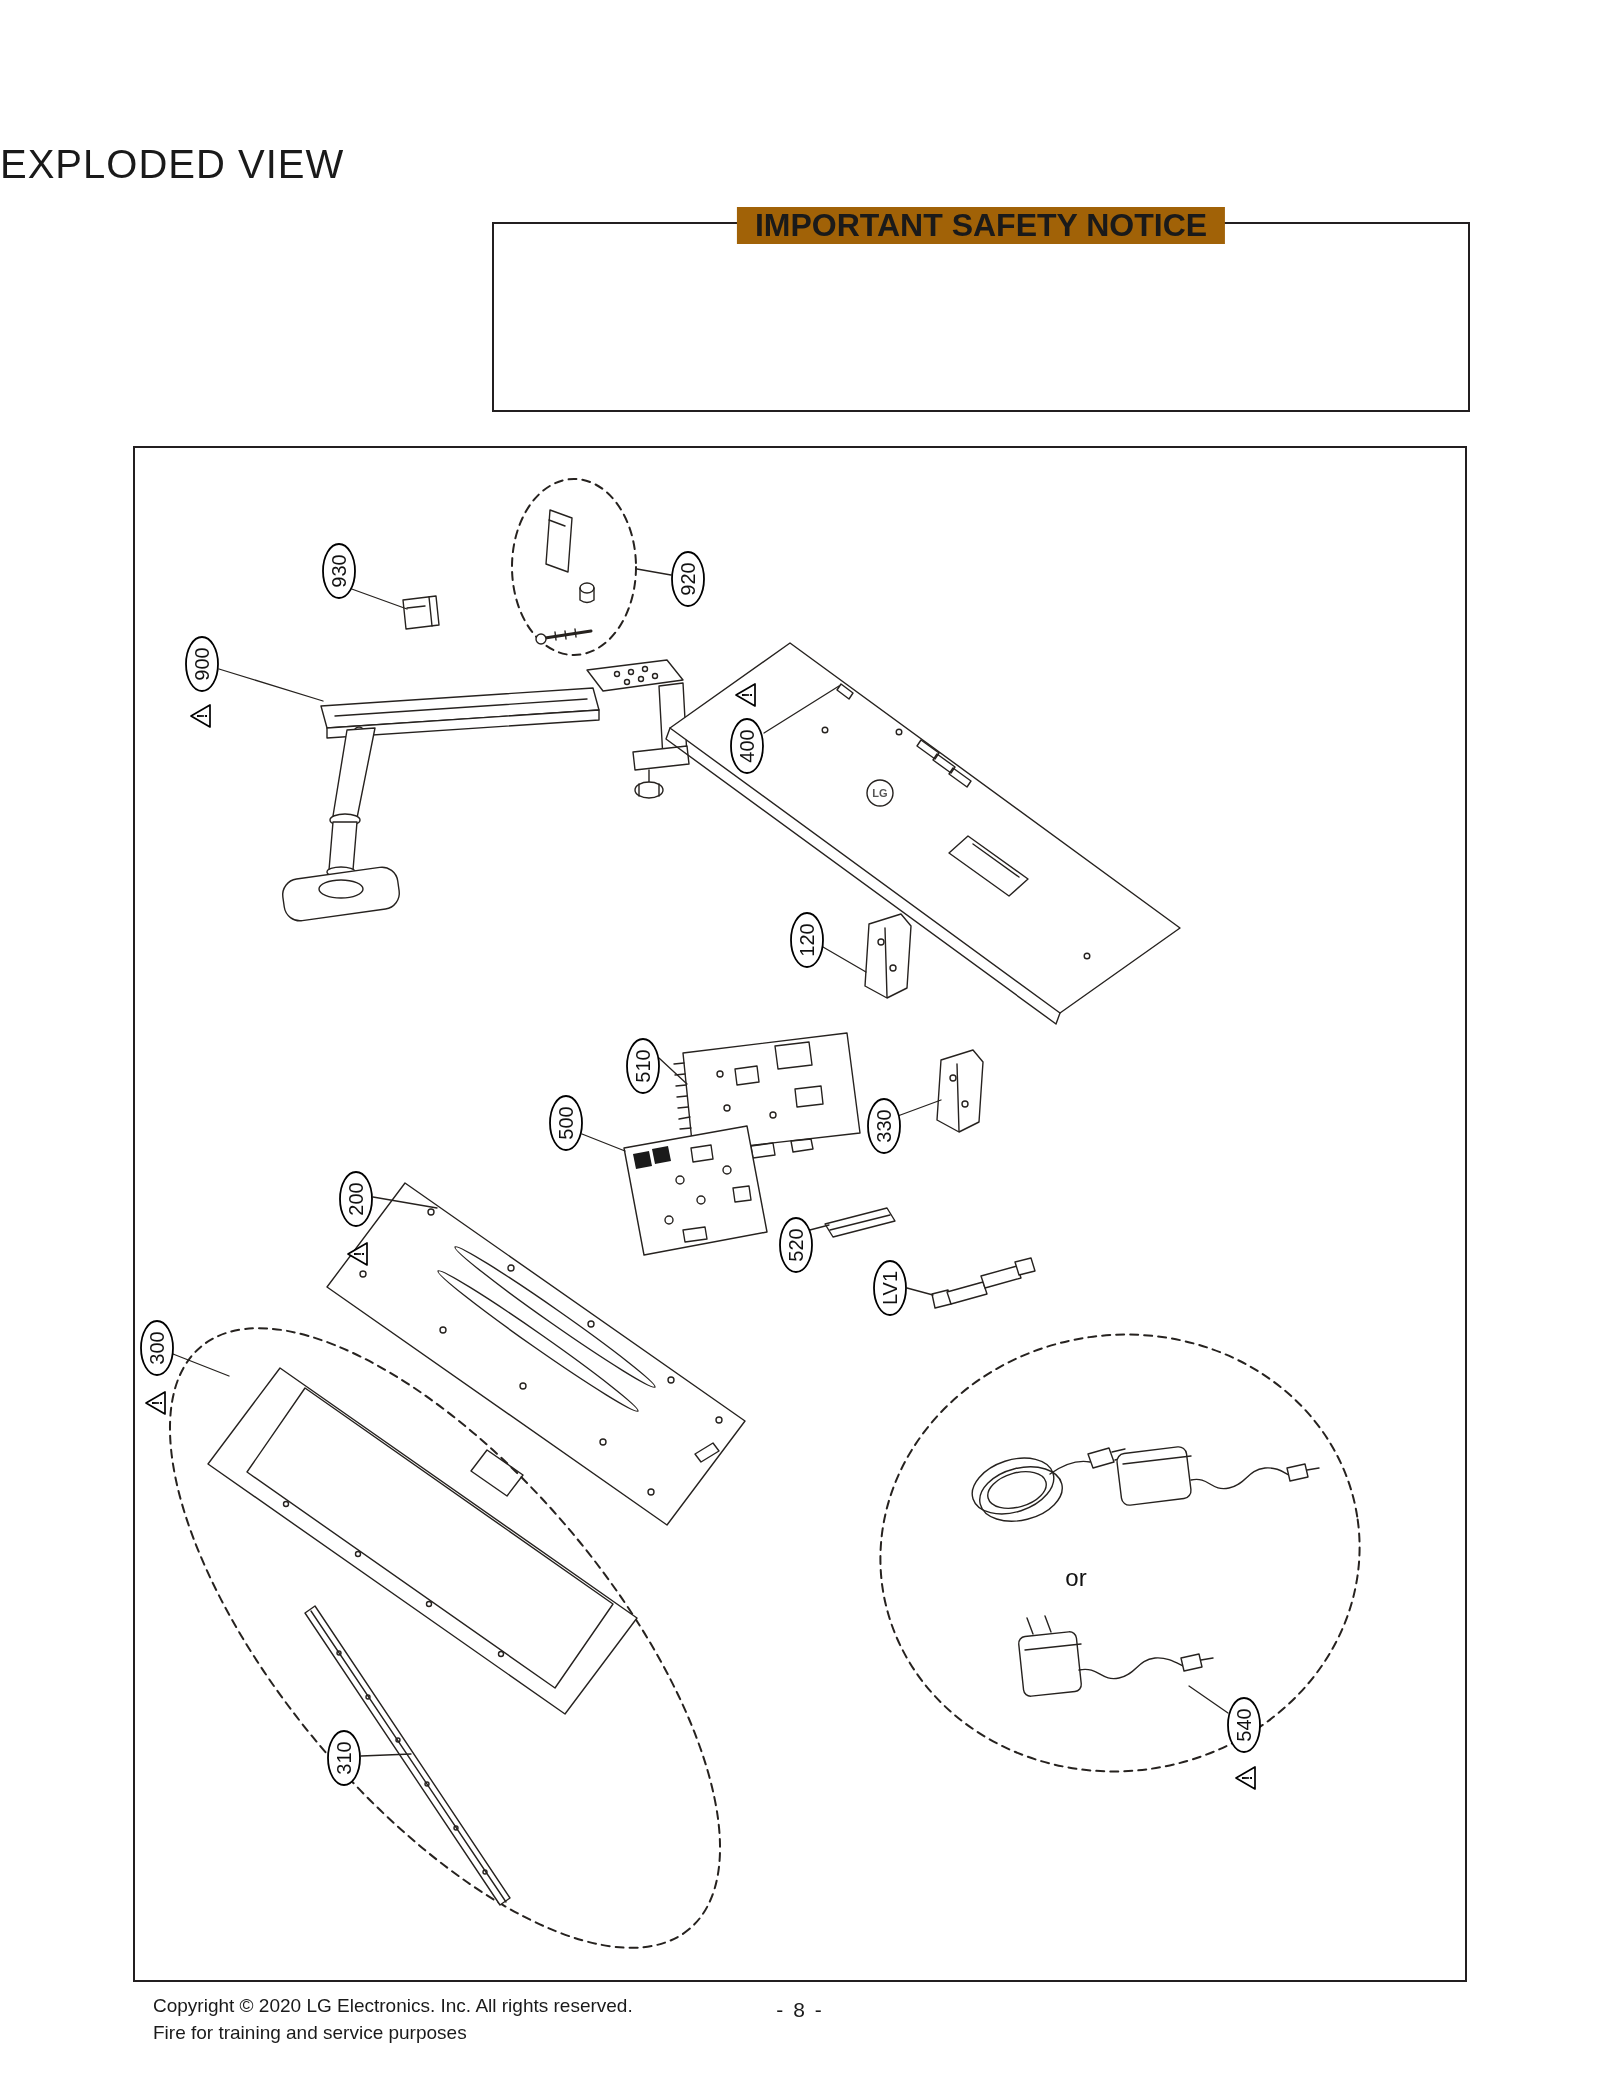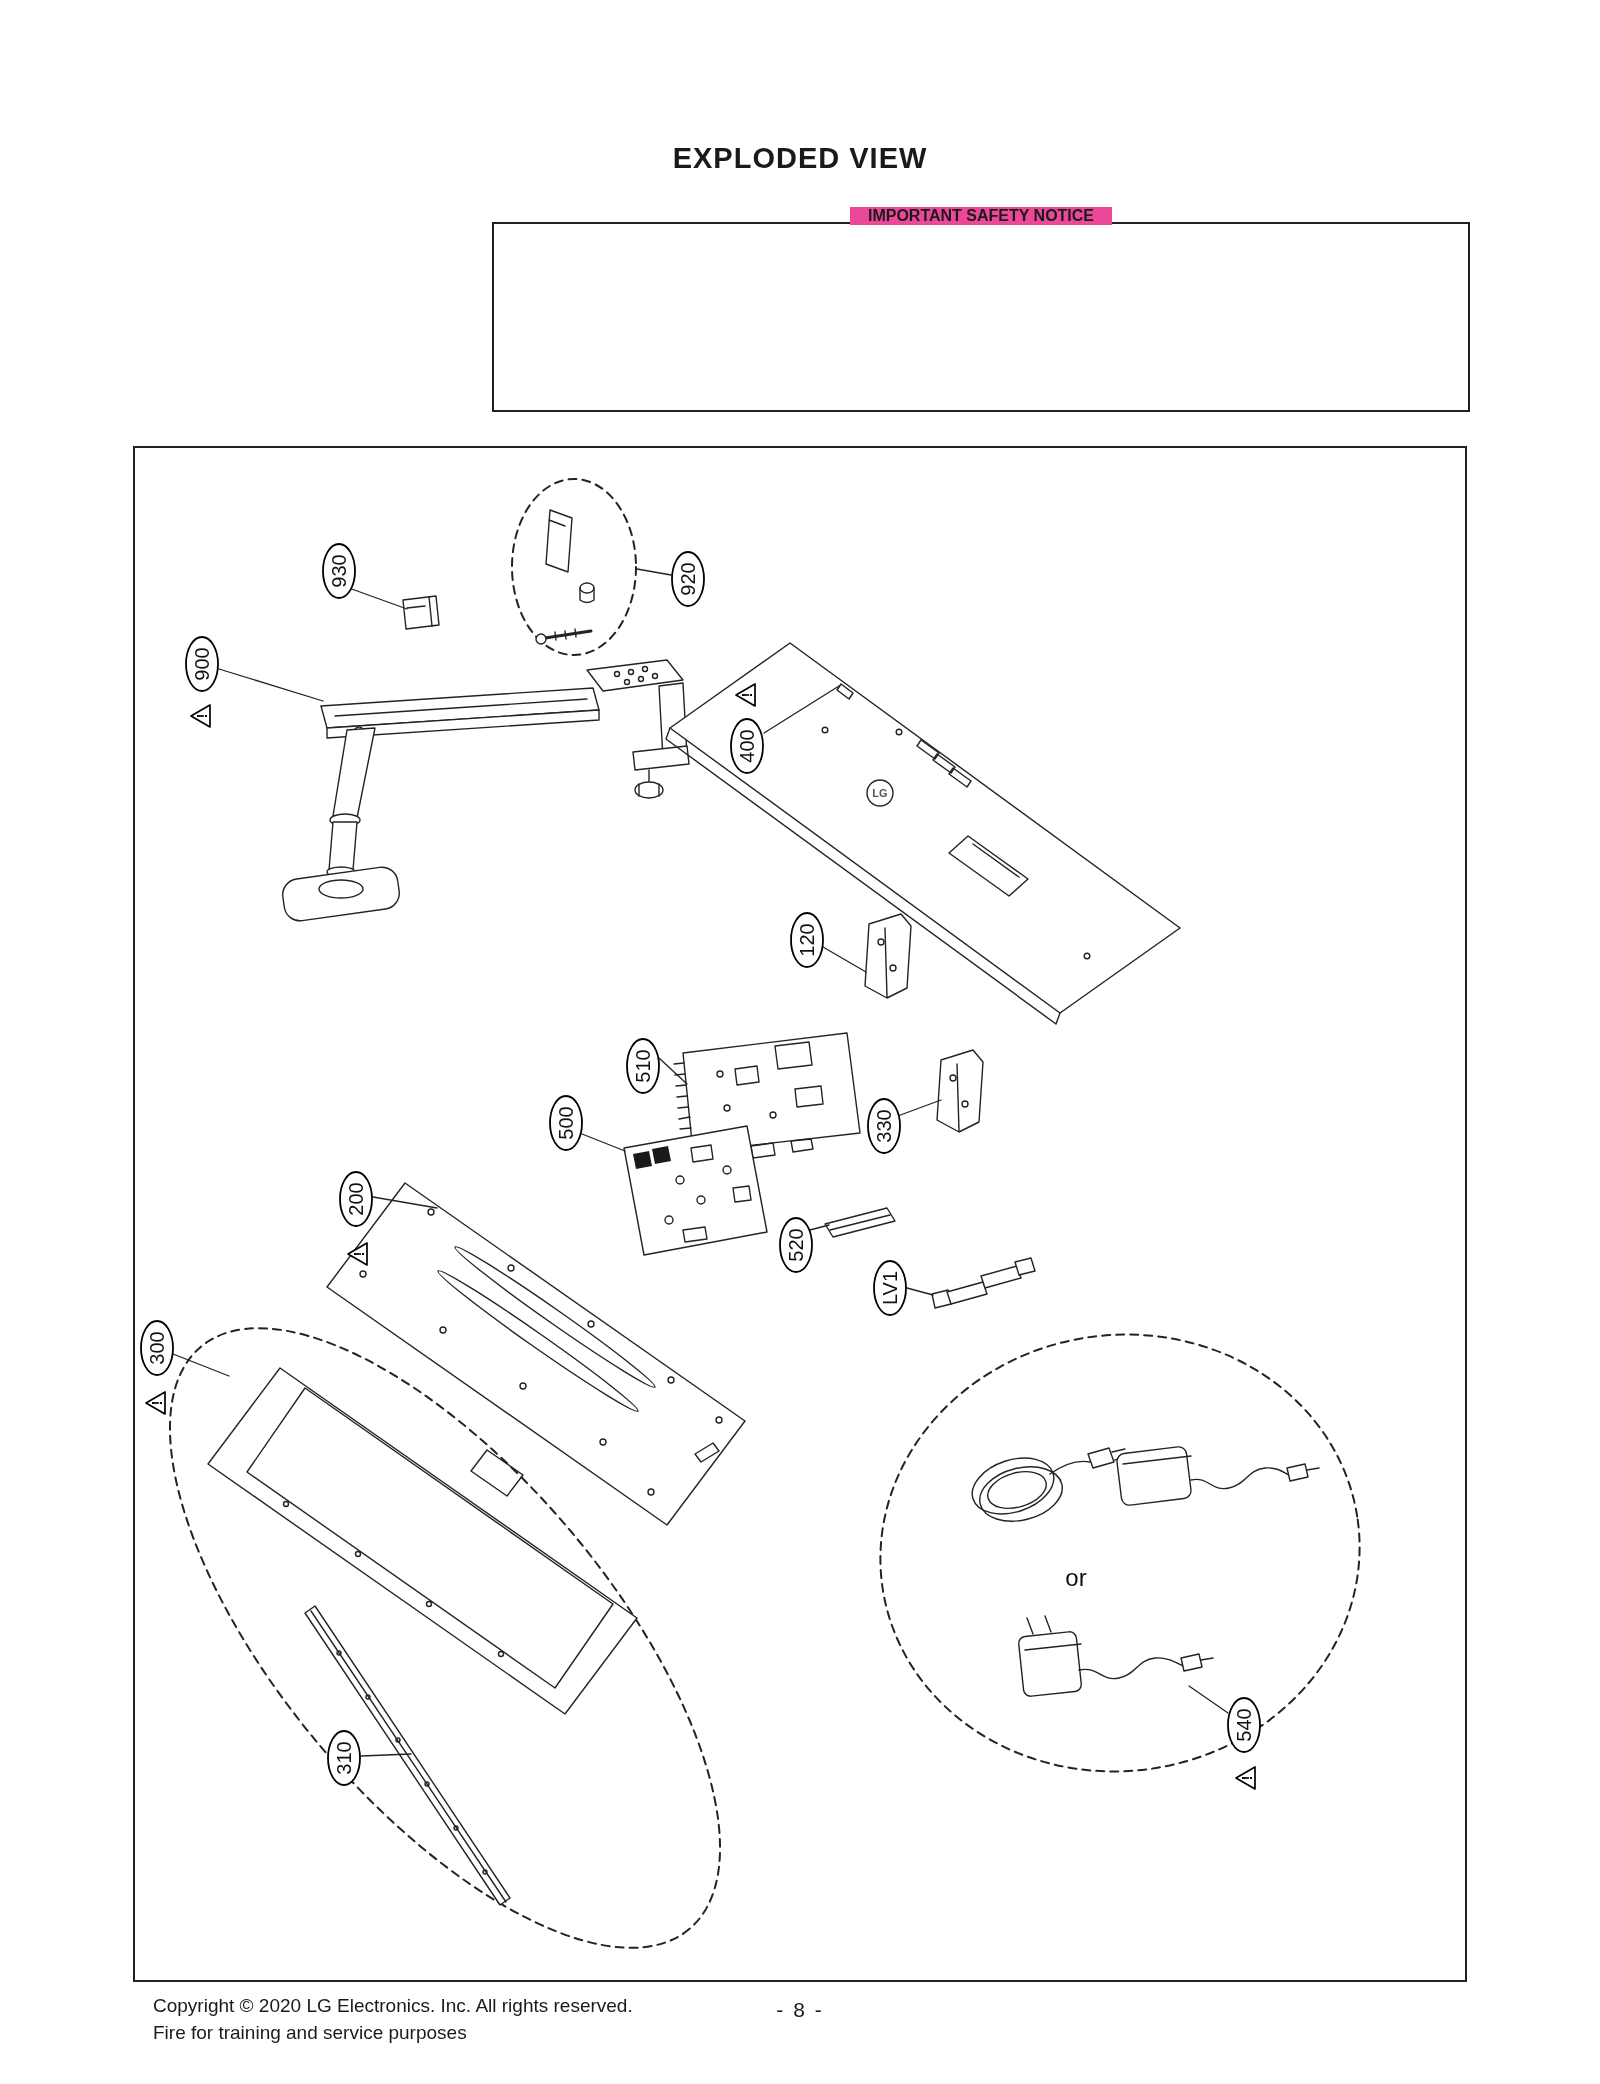--- a/index.html
+++ b/index.html
@@ -1,25 +1,25 @@
 <!DOCTYPE html>
 <html><head>
 <meta charset="utf-8">
 <style>
   html,body{margin:0;padding:0;}
   body{width:1600px;height:2084px;background:#ffffff;position:relative;overflow:hidden;
        font-family:"Liberation Sans",sans-serif;color:#1a1a1a;}
 
-  .page-title{position:absolute;top:142px;left:0;width:100%;text-align:center;
-              font-size:29px;font-weight:700;letter-spacing:1px;}
+  .page-title{position:absolute;top:142px;left:0;width:100%;text-align:left;
+              font-size:40px;font-weight:400;letter-spacing:1px;}
 
   .notice-box{position:absolute;left:492px;top:222px;width:978px;height:190px;
               border:2px solid #231f20;padding:20px 16px 0 16px;box-sizing:border-box;}
   .notice-heading{position:absolute;top:-17px;left:50%;transform:translateX(-50%);
-              background:#ec4899;padding:0 18px;font-size:16px;font-weight:700;white-space:nowrap;}
+              background:#a16207;padding:0 18px;font-size:32px;font-weight:700;white-space:nowrap;}
   .notice-text{font-size:19.5px;line-height:29px;text-align:justify;}
   .notice-text p{margin:0;}
   .inline-warn{padding:0 4px;}
 
   .diagram-box{position:absolute;left:133px;top:446px;width:1330px;height:1532px;
                border:2px solid #231f20;box-sizing:content-box;}
   .diagram-box svg{display:block;}
 
   .art{stroke:#26221f;stroke-width:1.4;fill:none;stroke-linejoin:round;stroke-linecap:round;}
   .fillw{fill:#ffffff;}

